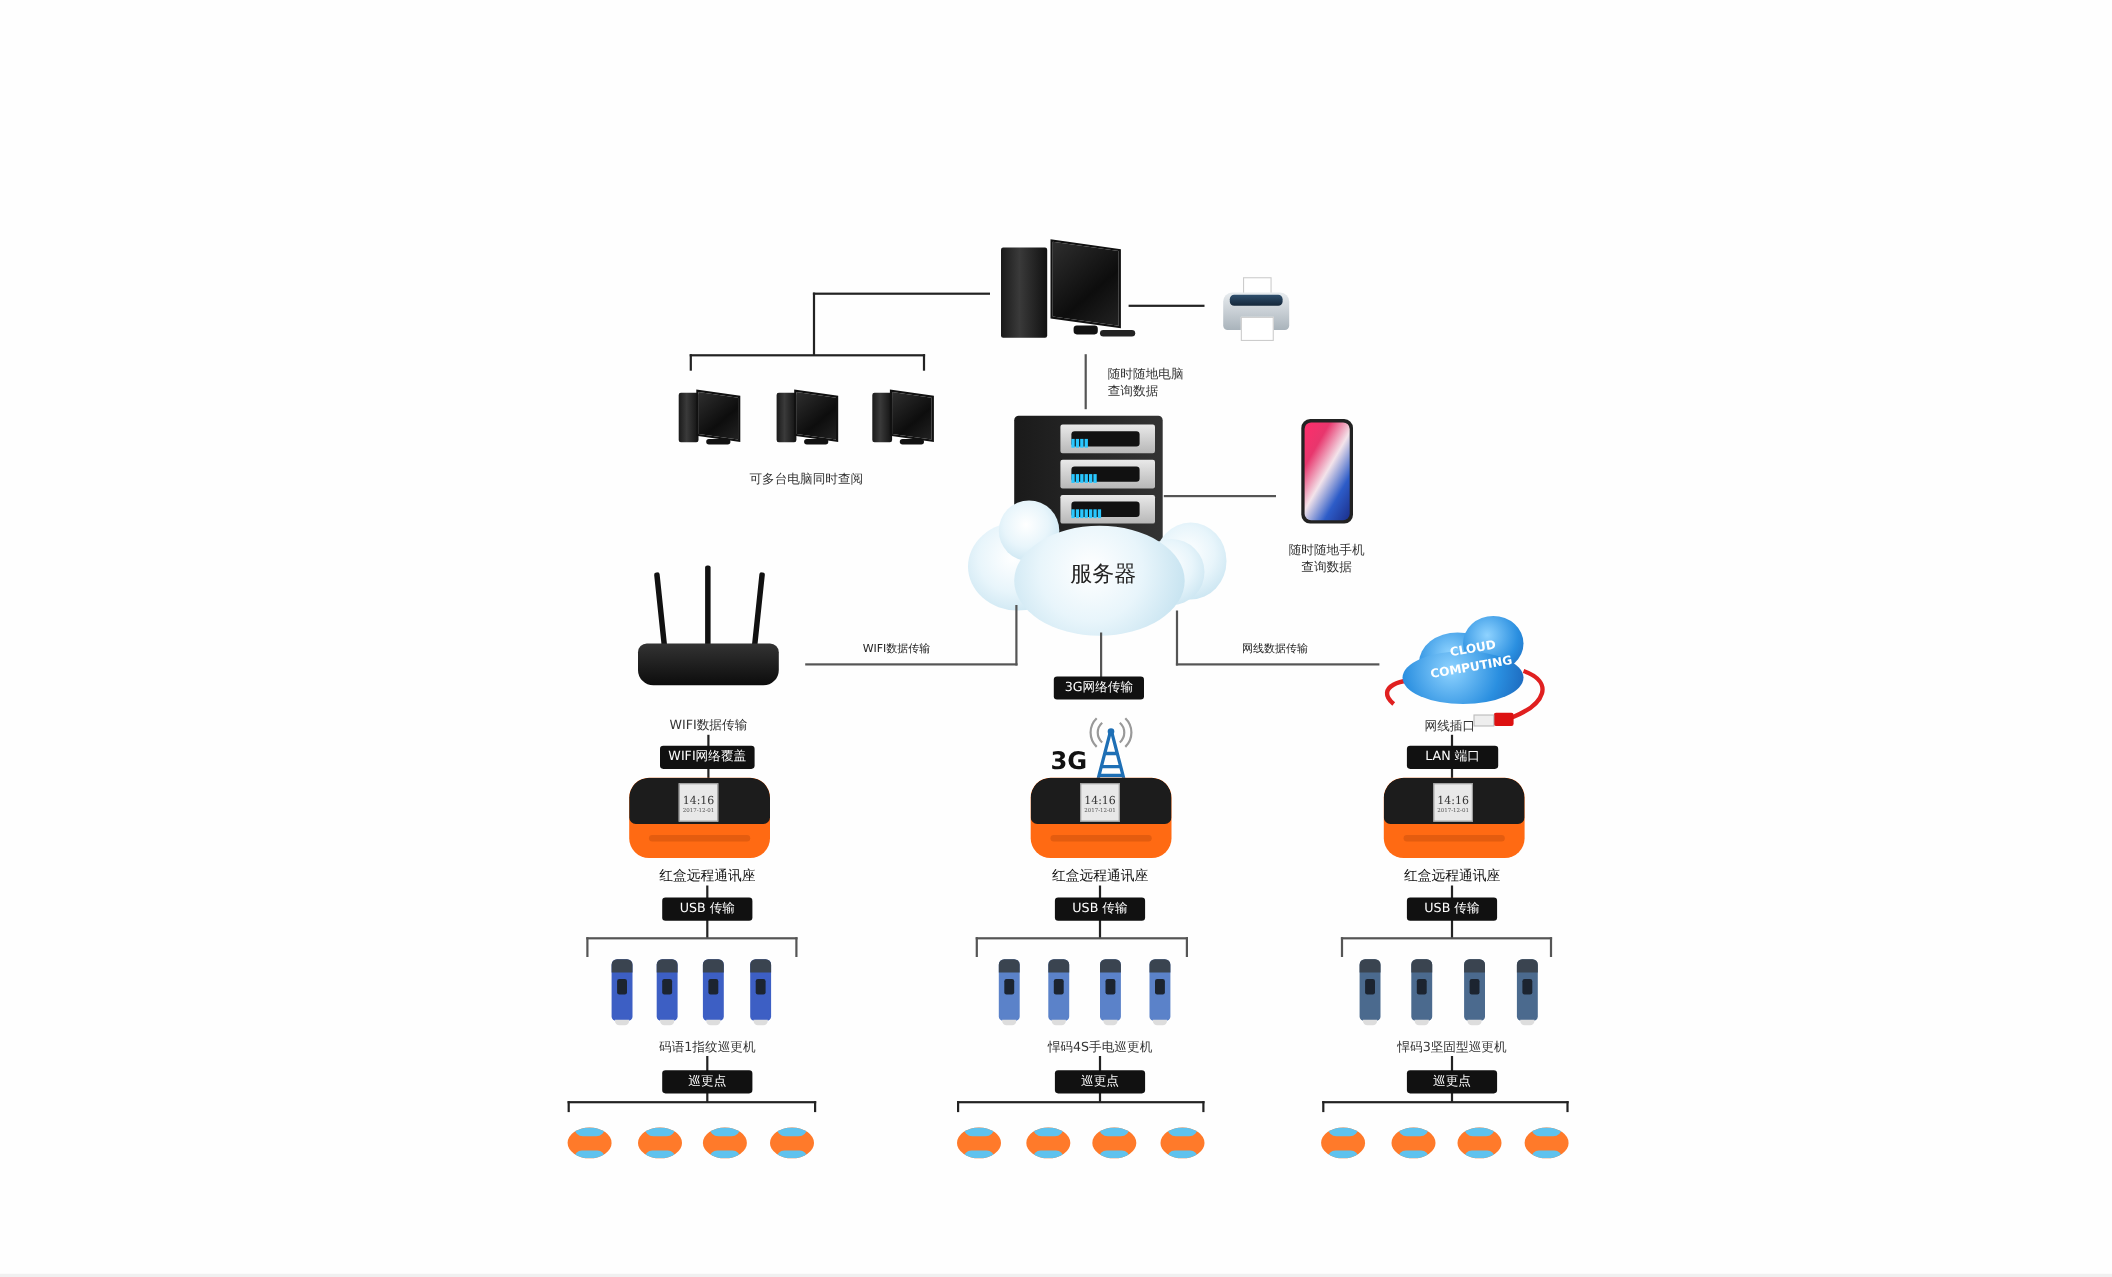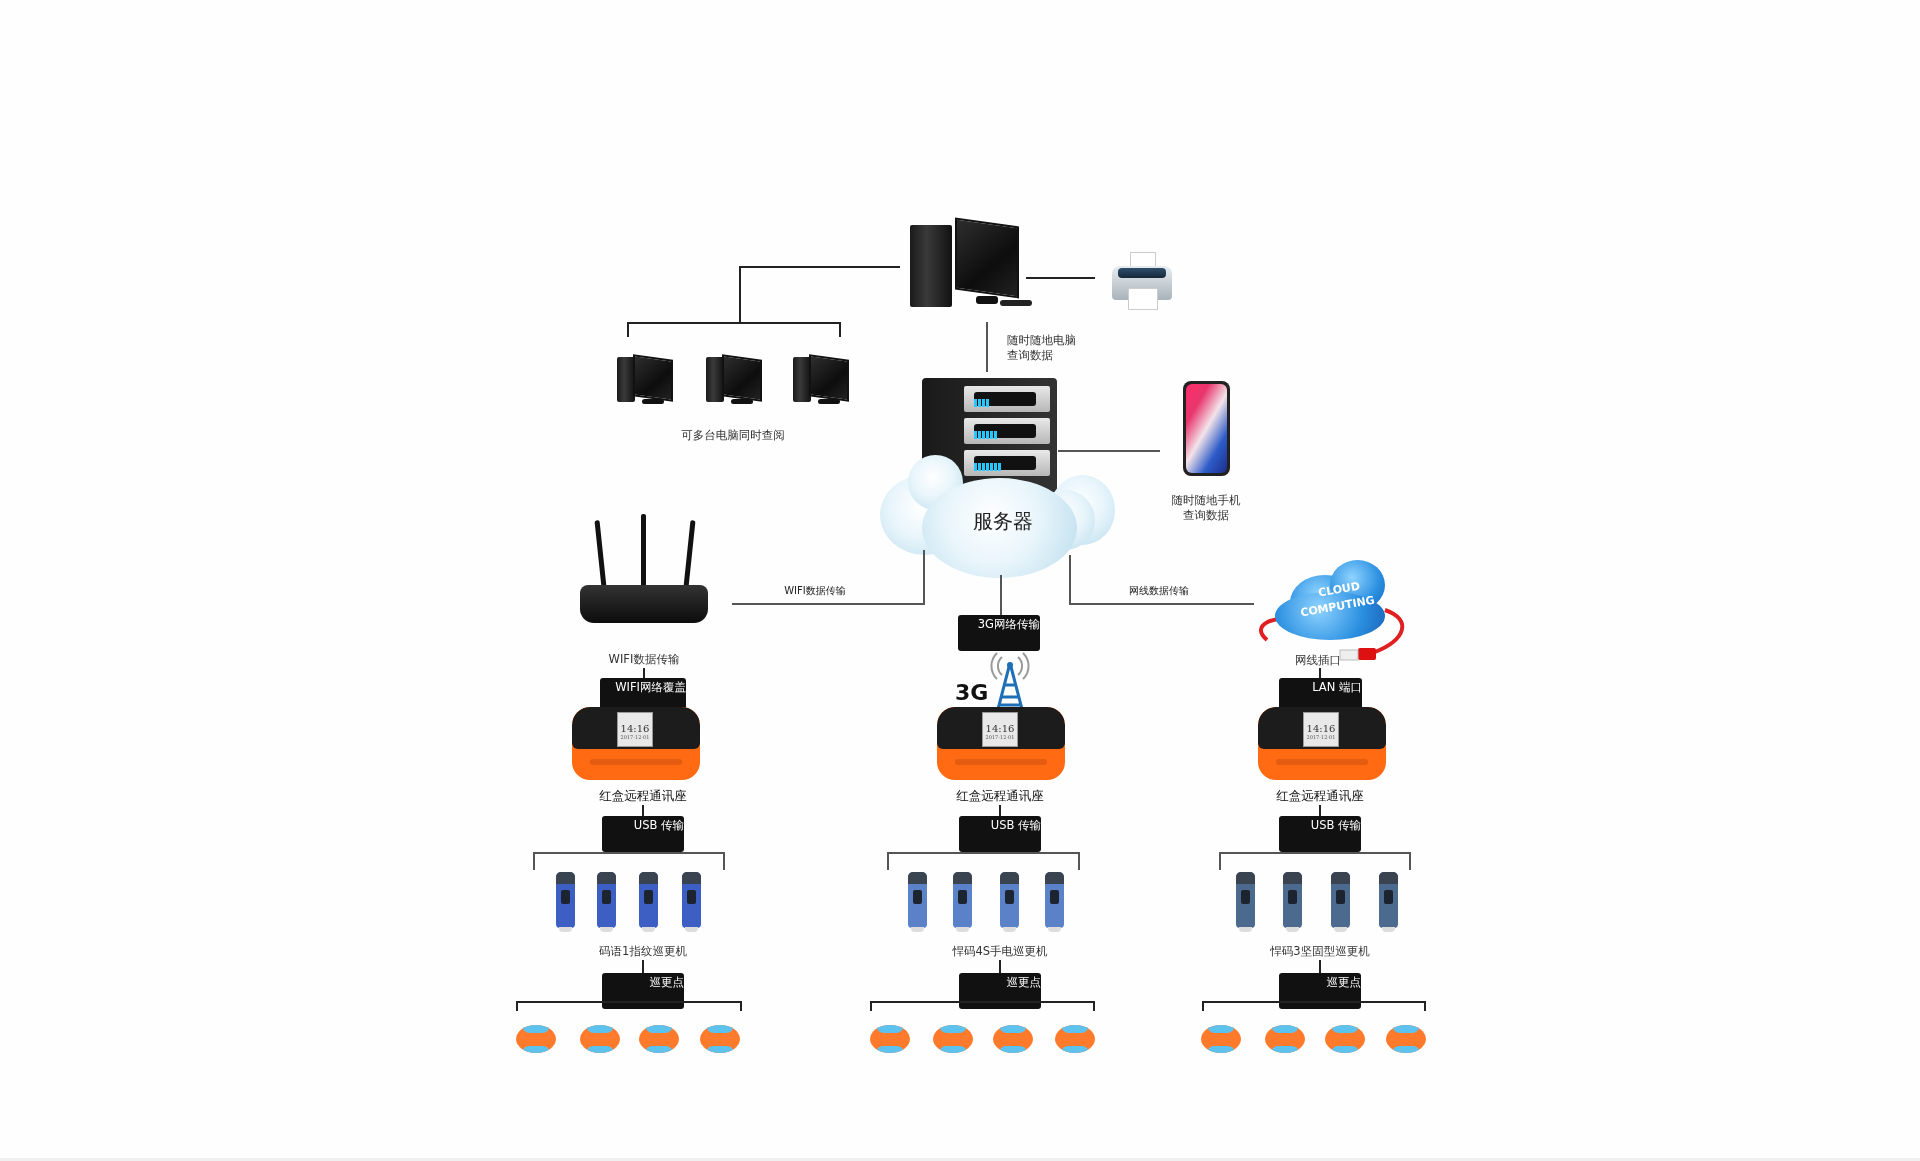--- a/index.html
+++ b/index.html
@@ -4,22 +4,22 @@
 <style>
   html, body { margin:0; padding:0; }
   body { width:1920px; height:1161px; background:#fefefe; position:relative; overflow:hidden;
          font-family:"DejaVu Sans","Liberation Sans",sans-serif; color:#333; }
   .abs { position:absolute; }
   .ln { position:absolute; background:#222; }
   .ln.g { background:#555; }
   .cap { position:absolute; font-size:11.5px; color:#333; text-align:center; white-space:nowrap; line-height:15px; }
   .cap.b { font-size:12.5px; color:#111; }
   .cap.big { font-size:10px; color:#222; }
-  .tag { position:absolute; background:#111; color:#fff; font-size:11.5px; height:36px; line-height:18px;
-         border-radius:3px; text-align:right; white-space:nowrap; }
+  .tag { position:absolute; background:#111; color:#fff; font-size:11.5px; height:21px; line-height:18px;
+         border-radius:3px; text-align:center; white-space:nowrap; }
   .footer { position:absolute; left:0; bottom:0; width:100%; height:3px; background:#f0f0f0; }
 
   
   .pc-tower { position:absolute; background:linear-gradient(90deg,#1a1a1a,#3a3a3a 40%,#111); border-radius:2px; }
   .pc-mon { position:absolute; background:linear-gradient(135deg,#2e2e2e,#0d0d0d 60%,#222); border:2px solid #111; transform:skewY(8deg); }
   .pc-stand { position:absolute; background:#111; border-radius:3px; }
 
   
   .printer-body { position:absolute; background:linear-gradient(180deg,#e8ecef,#a9b3bb); border-radius:8px 8px 4px 4px; }
   .printer-top { position:absolute; background:linear-gradient(180deg,#2f4f6d,#16283a); border-radius:4px; }

